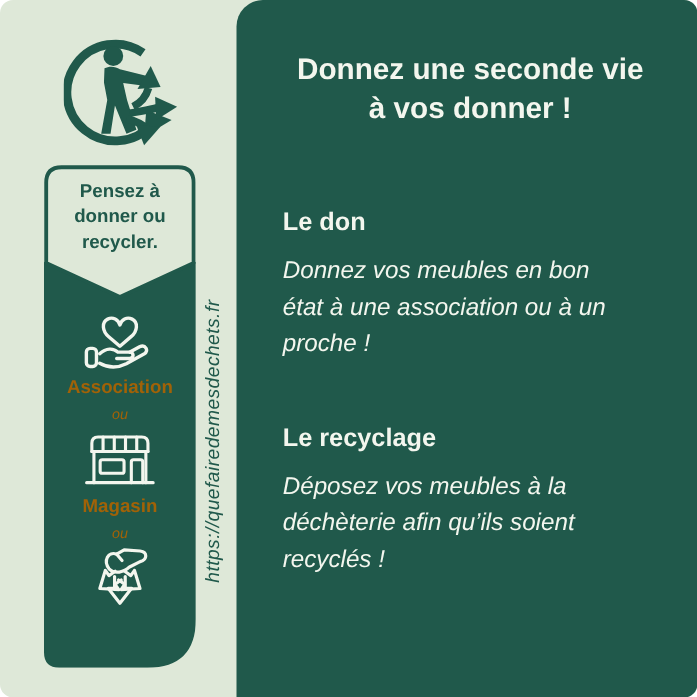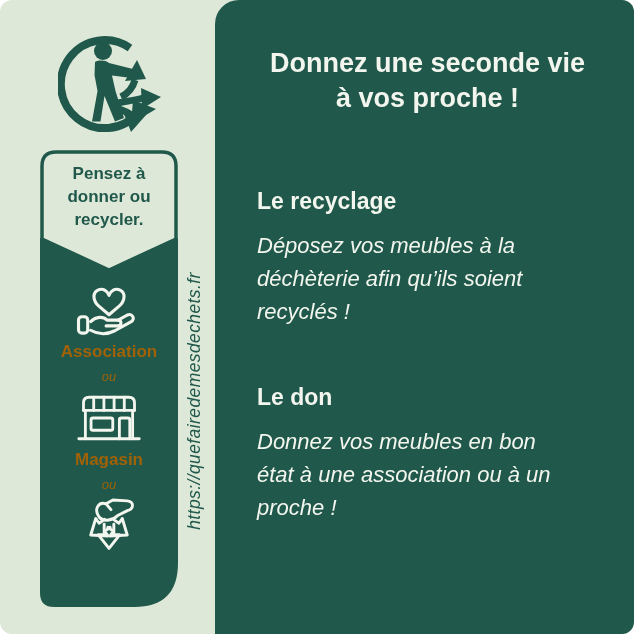--- a/index.html
+++ b/index.html
@@ -131,27 +131,27 @@
         </svg>
       </span>
     </div>
   </div>
 
   <div class="url-vertical">https://quefairedemesdechets.fr</div>
 
   <div class="right-panel">
     <div class="title">
       <span>Donnez une seconde vie</span><br>
-      <span>à vos proche !</span>
+      <span>à vos donner !</span>
+    </div>
+
+    <div class="section">
+      <p class="section-heading">Le don</p>
+      <div class="section-body">Donnez vos meubles en bon état à une association ou à un proche !</div>
     </div>
 
     <div class="section">
       <p class="section-heading">Le recyclage</p>
       <div class="section-body">Déposez vos meubles à la déchèterie afin qu’ils soient recyclés !</div>
     </div>
-
-    <div class="section">
-      <p class="section-heading">Le don</p>
-      <div class="section-body">Donnez vos meubles en bon état à une association ou à un proche !</div>
-    </div>
   </div>
 
 </div>
 
 </body></html>

